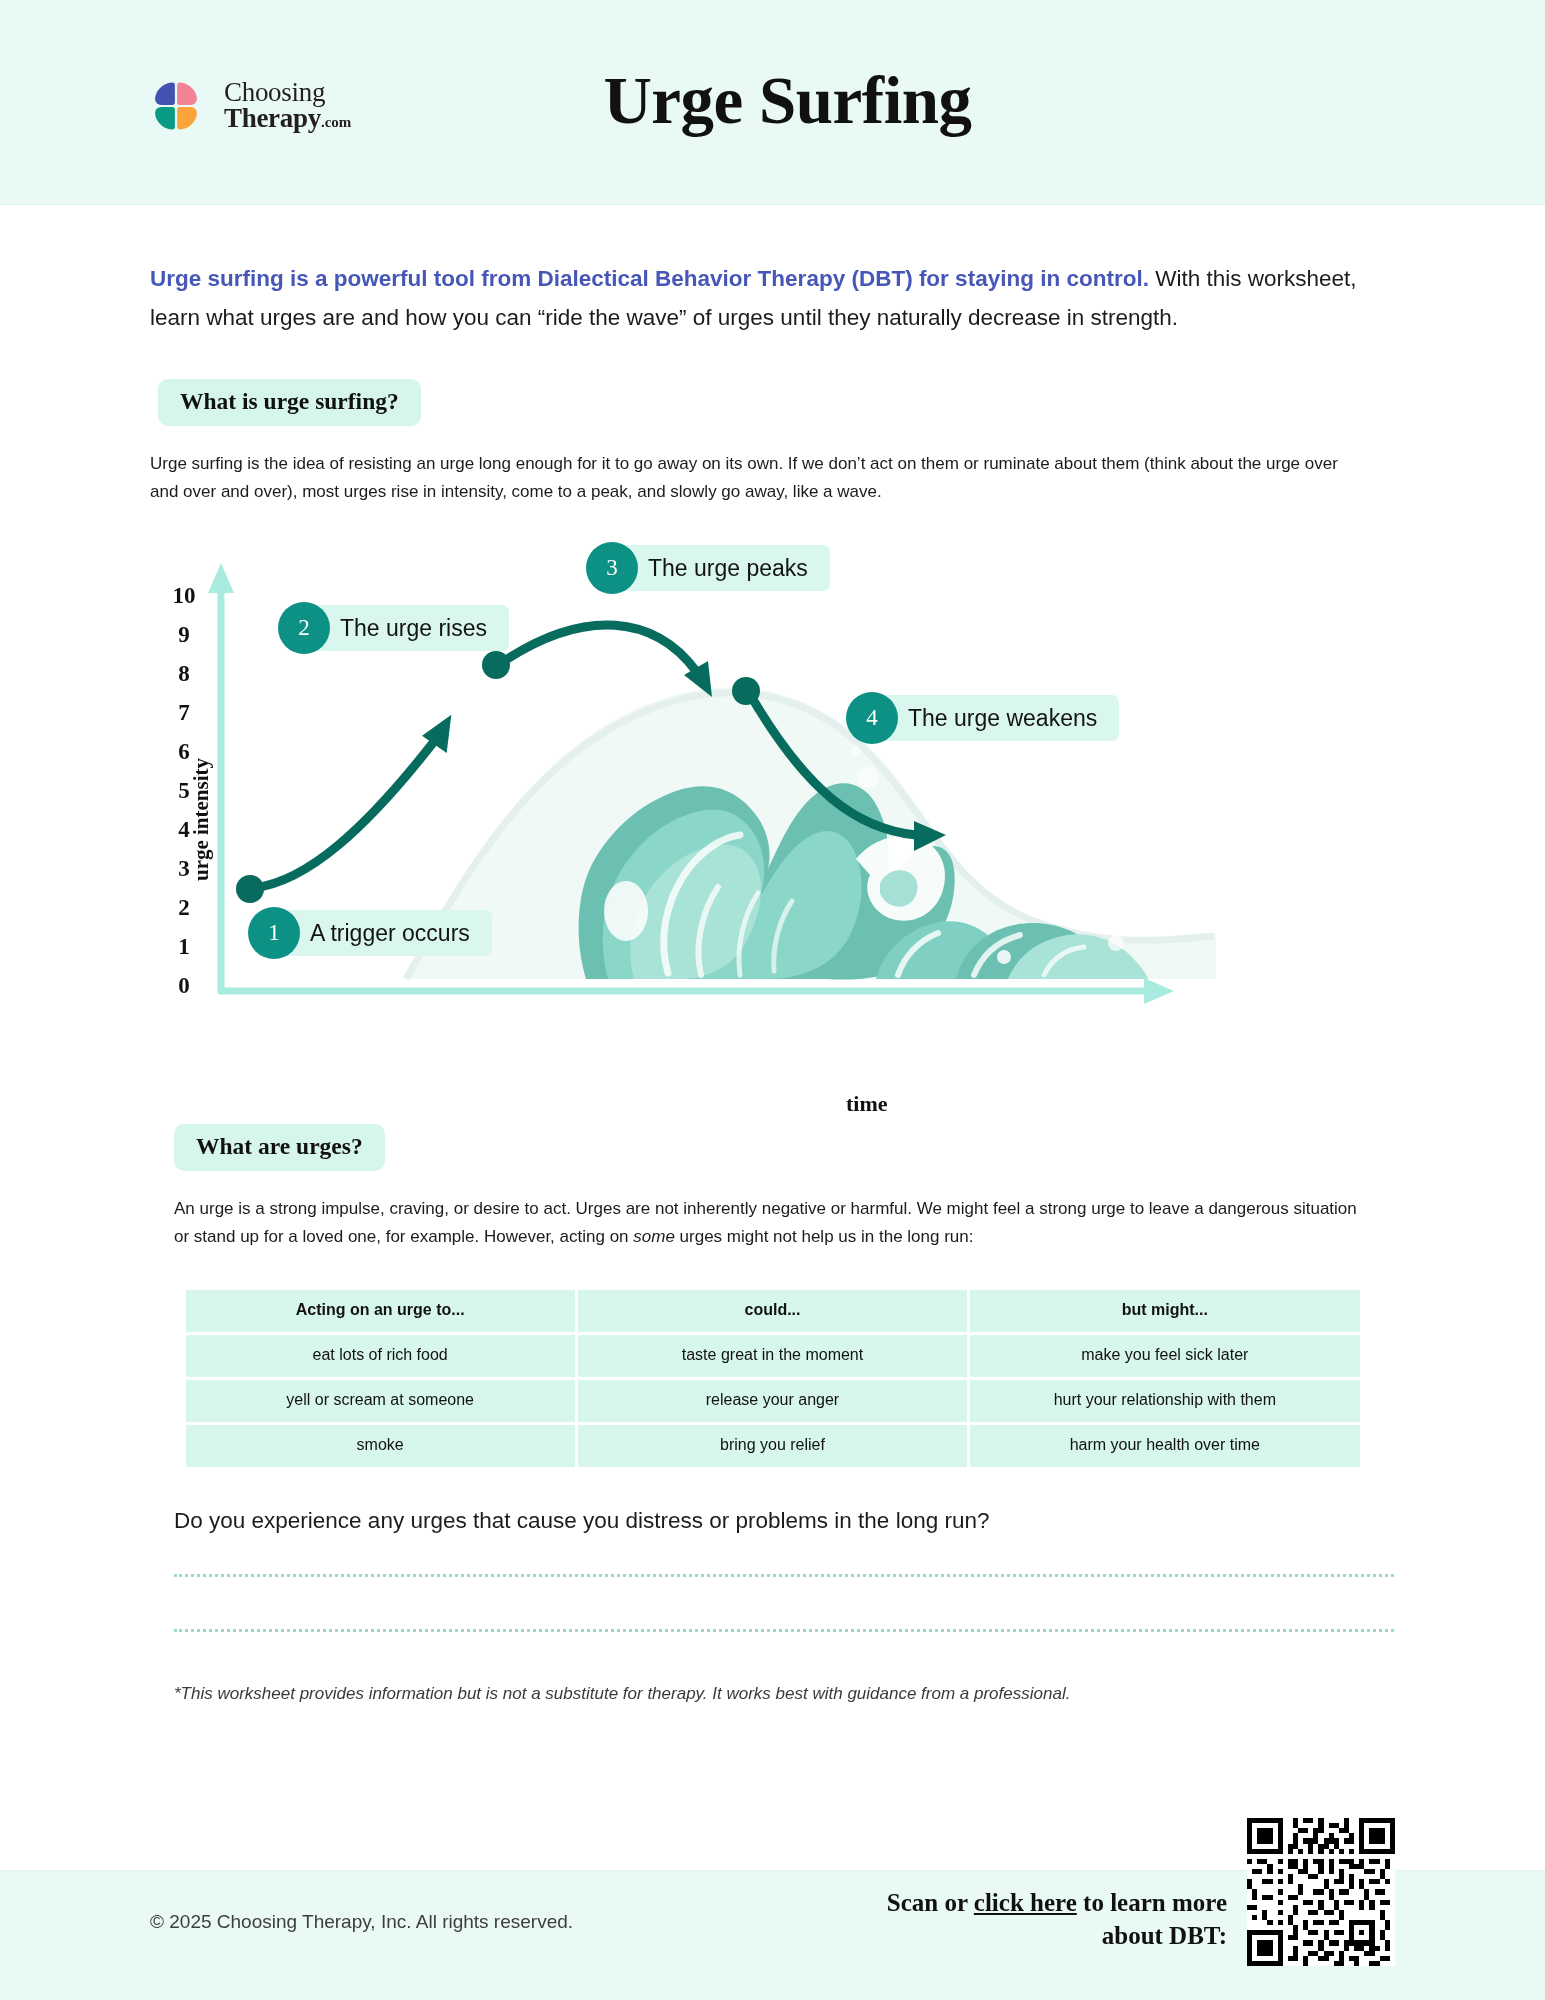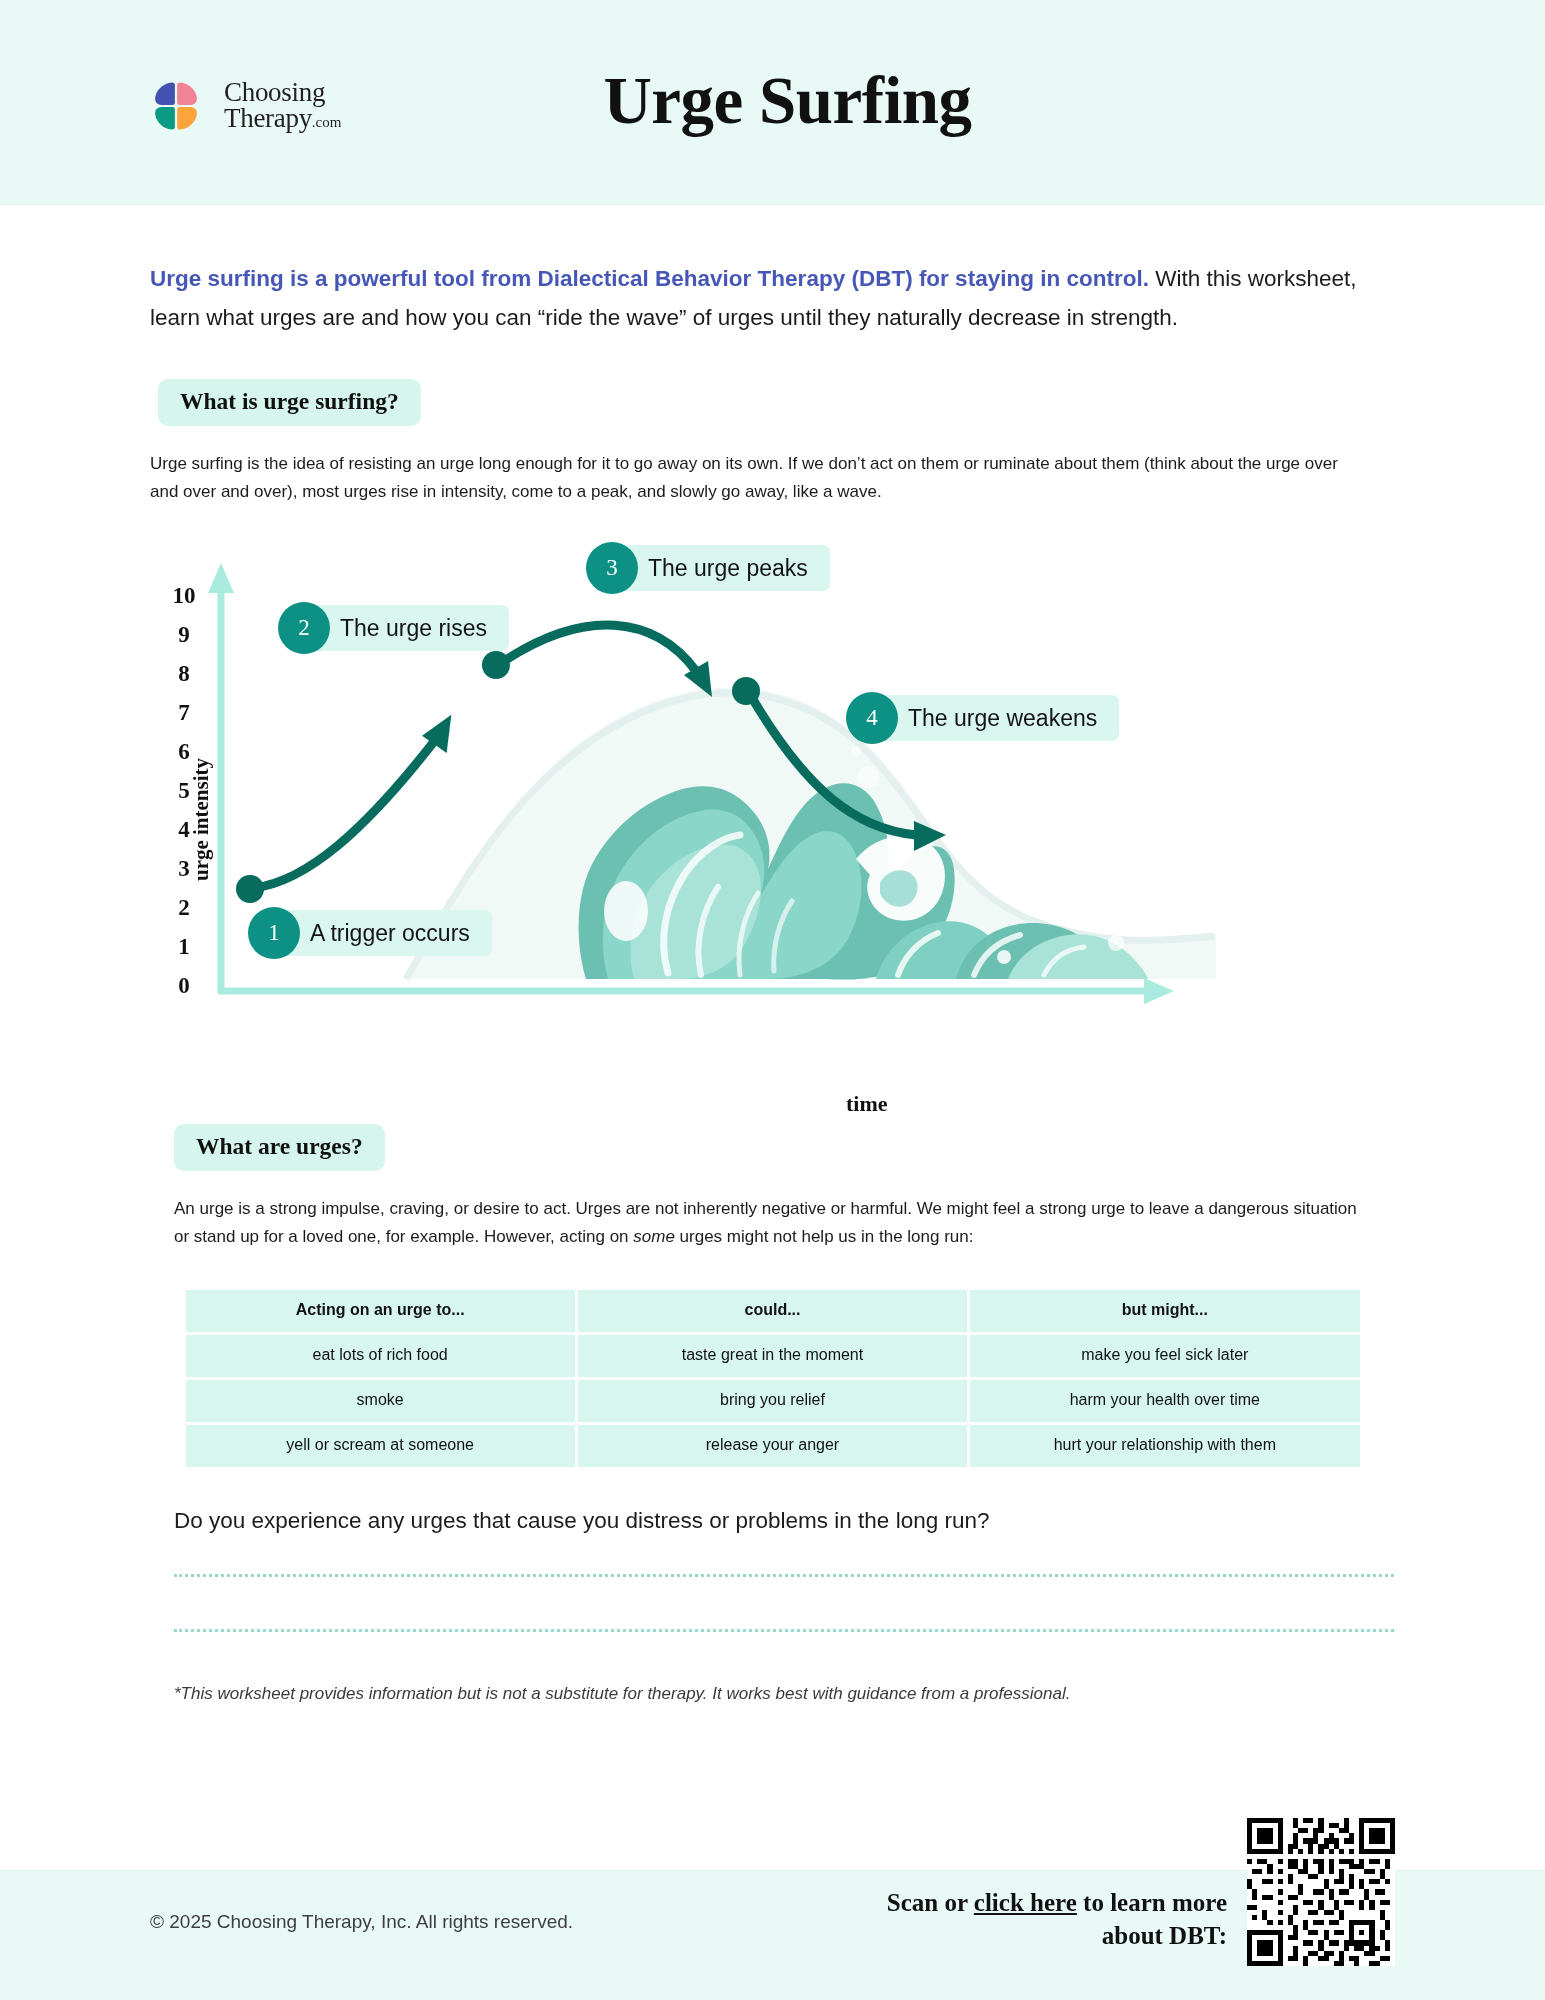--- a/index.html
+++ b/index.html
@@ -28,21 +28,21 @@
     align-items: center;
     gap: 20px;
   }
   .logo-mark { width: 56px; height: 56px; flex: 0 0 56px; }
   .logo-text {
     font-family: "Liberation Serif", serif;
     line-height: 0.96;
     color: #231f20;
   }
   .logo-text .l1 { font-size: 27px; font-weight: 400; letter-spacing: -0.3px; display:block;}
-  .logo-text .l2 { font-size: 27px; font-weight: 400; letter-spacing: -0.3px; display:block;}
+  .logo-text .l2 { font-size: 27px; font-weight: 700; letter-spacing: -0.3px; display:block;}
   .logo-text .dotcom { font-size: 15px; letter-spacing: 0; }
 
   .page-title {
     position: absolute;
     left: 0; right: 0;
     top: 62px;
     text-align: center;
     font-family: "Liberation Serif", serif;
     font-weight: 700;
     font-size: 67px;
@@ -415,28 +415,28 @@
         <th>but might...</th>
       </tr>
     </thead>
     <tbody>
       <tr>
         <td>eat lots of rich food</td>
         <td>taste great in the moment</td>
         <td>make you feel sick later</td>
       </tr>
       <tr>
+        <td>yell or scream at someone</td>
+        <td>release your anger</td>
+        <td>hurt your relationship with them</td>
+      </tr>
+      <tr>
         <td>smoke</td>
         <td>bring you relief</td>
         <td>harm your health over time</td>
-      </tr>
-      <tr>
-        <td>yell or scream at someone</td>
-        <td>release your anger</td>
-        <td>hurt your relationship with them</td>
       </tr>
     </tbody>
   </table>
 
   <p class="prompt-q">Do you experience any urges that cause you distress or problems in the long run?</p>
 
   <div class="write-lines">
     <div class="dotline"></div>
     <div class="dotline"></div>
   </div>

